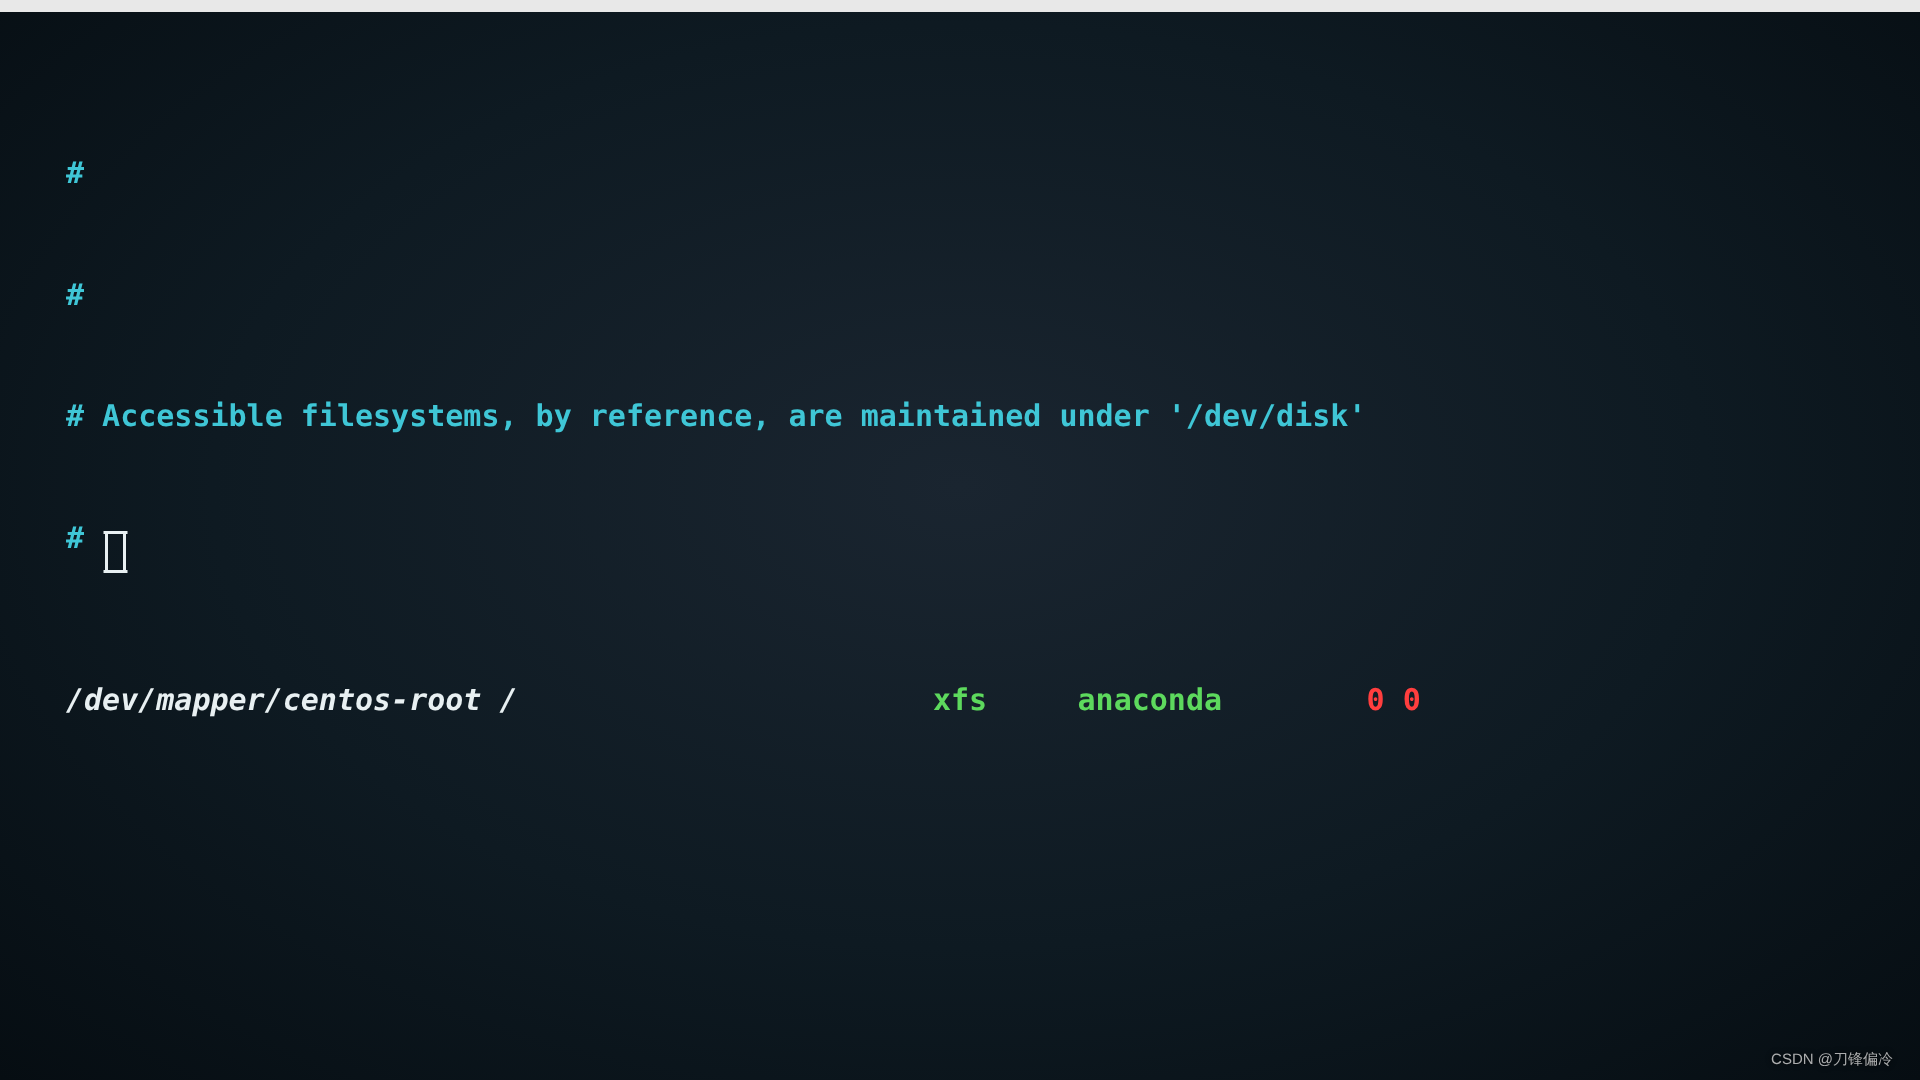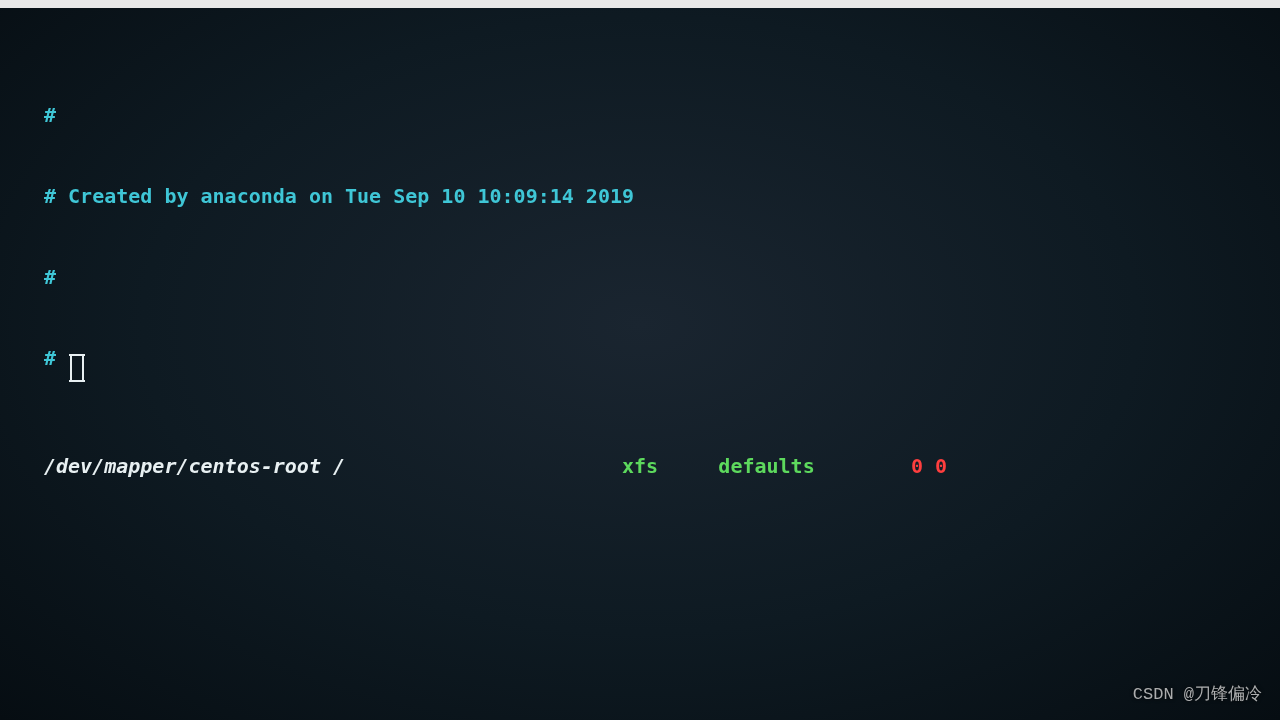--- a/index.html
+++ b/index.html
@@ -54,42 +54,42 @@
     left: -3px;
     width: 16px;
     height: 2px;
     background: #e8f0f2;
   }
   .ibeam::before { top: -1px; }
   .ibeam::after  { bottom: -1px; }
   .watermark {
     position: absolute;
     right: 18px;
-    bottom: 12px;
+    bottom: 0;
     color: #c9c9c9;
-    font-family: Liberation Mono, monospace;
-    font-size: 17px;
+    font-family: Liberation Sans, sans-serif;
+    font-size: 10px;
     font-weight: normal;
     opacity: 0.85;
     text-shadow: 0 0 4px #000;
   }
 </style>
 </head>
 <body>
 
 <div class="screen">
   <div class="topbar"></div>
 
   <div class="editor">
     <span class="row comment">#</span>
-    <span class="row comment"># Created by anaconda on Tue Sep 10 10:09:14 2019</span>
     <span class="row comment">#</span>
+    <span class="row comment"># Accessible filesystems, by reference, are maintained under '/dev/disk'</span>
     <span class="row comment">#</span>
 
-    <span class="row"><span class="white">/dev/mapper/centos-root</span><span class="white"> </span><span class="white">/</span><span class="white">                       </span><span class="green">xfs</span><span>     </span><span class="green">defaults</span><span>        </span><span class="red">0</span><span> </span><span class="red">0</span></span>
+    <span class="row"><span class="white">/dev/mapper/centos-root</span><span class="white"> </span><span class="white">/</span><span class="white">                       </span><span class="green">xfs</span><span>     </span><span class="green">anaconda</span><span>        </span><span class="red">0</span><span> </span><span class="red">0</span></span>
 
     
 
     
 
     
 
     
     
     

